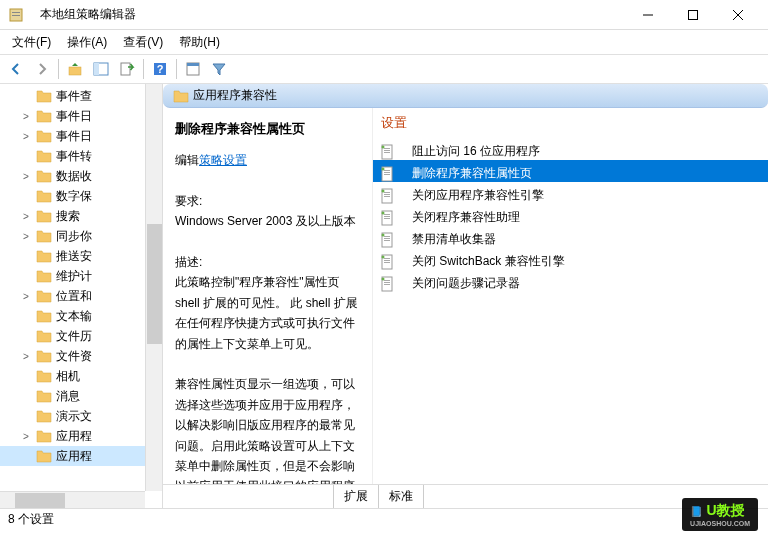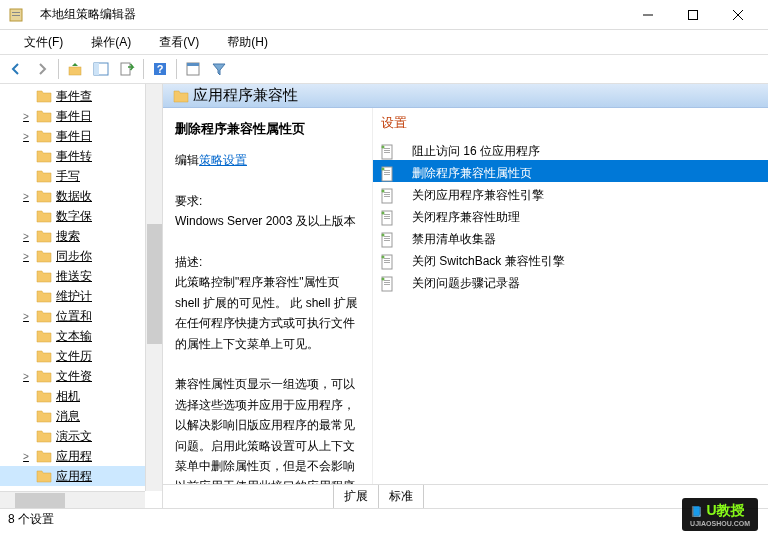--- a/index.html
+++ b/index.html
@@ -3,33 +3,33 @@
 <meta charset="utf-8">
 <style>
 * { margin: 0; padding: 0; box-sizing: border-box; font-family: "Microsoft YaHei", "Segoe UI", sans-serif; }
 body { background: #fff; overflow: hidden; width: 768px; height: 537px; position: relative; }
 .titlebar { height: 30px; display: flex; align-items: center; padding: 0 8px; border-bottom: 1px solid #ddd; gap: 10px; }
 .titlebar-icon { width: 16px; height: 16px; margin-right: 6px; }
 .titlebar-text { font-size: 12px; flex: 1; }
 .win-controls { display: flex; }
 .win-btn { width: 45px; height: 28px; display: flex; align-items: center; justify-content: center; cursor: pointer; }
 .menubar { height: 24px; display: flex; align-items: center; padding: 0 4px; font-size: 12px; }
-.menu-item { padding: 2px 8px; cursor: pointer; margin-left: 12px; }
+.menu-item { padding: 2px 8px; cursor: pointer; }
 .toolbar { height: 30px; display: flex; align-items: center; padding: 0 4px; border-top: 1px solid #e0e0e0; border-bottom: 1px solid #e0e0e0; gap: 2px; }
 .tb-btn { width: 24px; height: 24px; display: flex; align-items: center; justify-content: center; cursor: pointer; border: 1px solid transparent; }
 .tb-sep { width: 1px; height: 20px; background: #ccc; margin: 0 2px; }
 .main { display: flex; height: 424px; }
-.left-panel { width: 163px; overflow: hidden; border-right: 1px solid #ddd; position: relative; text-decoration: underline; }
+.left-panel { width: 163px; overflow: hidden; border-right: 1px solid #ddd; position: relative; }
 .tree { font-size: 12px; padding: 2px 0; }
 .tree-item { display: flex; align-items: center; height: 20px; padding-left: 20px; cursor: pointer; white-space: nowrap; }
 .tree-item.selected { background: #cce8ff; }
 .tree-toggle { width: 12px; color: #666; font-size: 10px; text-align: center; }
 .folder-icon { width: 16px; height: 14px; margin: 0 4px; }
 .right-panel { flex: 1; display: flex; flex-direction: column; overflow: hidden; }
-.right-header { height: 24px; background: linear-gradient(#dbe9f9, #b8d3f0); display: flex; align-items: center; padding: 0 6px; font-size: 15px; border-bottom: 1px solid #a7c3e6; }
+.right-header { height: 24px; background: linear-gradient(#dbe9f9, #b8d3f0); display: flex; align-items: center; padding: 0 6px; font-size: 12px; border-bottom: 1px solid #a7c3e6; border-radius: 7px; }
 .right-body { flex: 1; display: flex; overflow: hidden; }
 .detail-panel { width: 210px; padding: 10px 12px; font-size: 12px; line-height: 1.7; border-right: 1px solid #eee; overflow-y: auto; }
 .detail-title { font-weight: bold; margin-bottom: 10px; font-size: 13px; }
 .link { color: #0066cc; text-decoration: underline; cursor: pointer; }
 .setting-panel { flex: 1; overflow-y: auto; }
 .setting-header { font-size: 13px; padding: 6px 8px; color: #c2410c; }
 .setting-item { display: flex; align-items: flex-end; height: 22px; padding: 0 6px; font-size: 12px; cursor: pointer; gap: 12px; }
 .setting-item.selected { background: #0078d7; color: #fff; }
 .setting-icon { width: 16px; height: 16px; margin-right: 5px; flex-shrink: 0; }
 .tabs { height: 24px; display: flex; align-items: flex-start; padding-left: 170px; font-size: 12px; border-top: 1px solid #ddd; }
@@ -157,27 +157,20 @@
           <span>事件日</span>
         </div>
         <div class="tree-item">
           <span class="tree-toggle"></span>
           <svg class="folder-icon" viewBox="0 0 16 14">
             <path d="M1 3 L1 13 L15 13 L15 4 L7 4 L6 2 L1 2 Z" class="folder-svg"></path>
           </svg>
           <span>事件转</span>
         </div>
         <div class="tree-item">
-          <span class="tree-toggle"></span>
-          <svg class="folder-icon" viewBox="0 0 16 14">
-            <path d="M1 3 L1 13 L15 13 L15 4 L7 4 L6 2 L1 2 Z" class="folder-svg"></path>
-          </svg>
-          <span>手写</span>
-        </div>
-        <div class="tree-item">
           <span class="tree-toggle">&gt;</span>
           <svg class="folder-icon" viewBox="0 0 16 14">
             <path d="M1 3 L1 13 L15 13 L15 4 L7 4 L6 2 L1 2 Z" class="folder-svg"></path>
           </svg>
           <span>数据收</span>
         </div>
         <div class="tree-item">
           <span class="tree-toggle"></span>
           <svg class="folder-icon" viewBox="0 0 16 14">
             <path d="M1 3 L1 13 L15 13 L15 4 L7 4 L6 2 L1 2 Z" class="folder-svg"></path>

